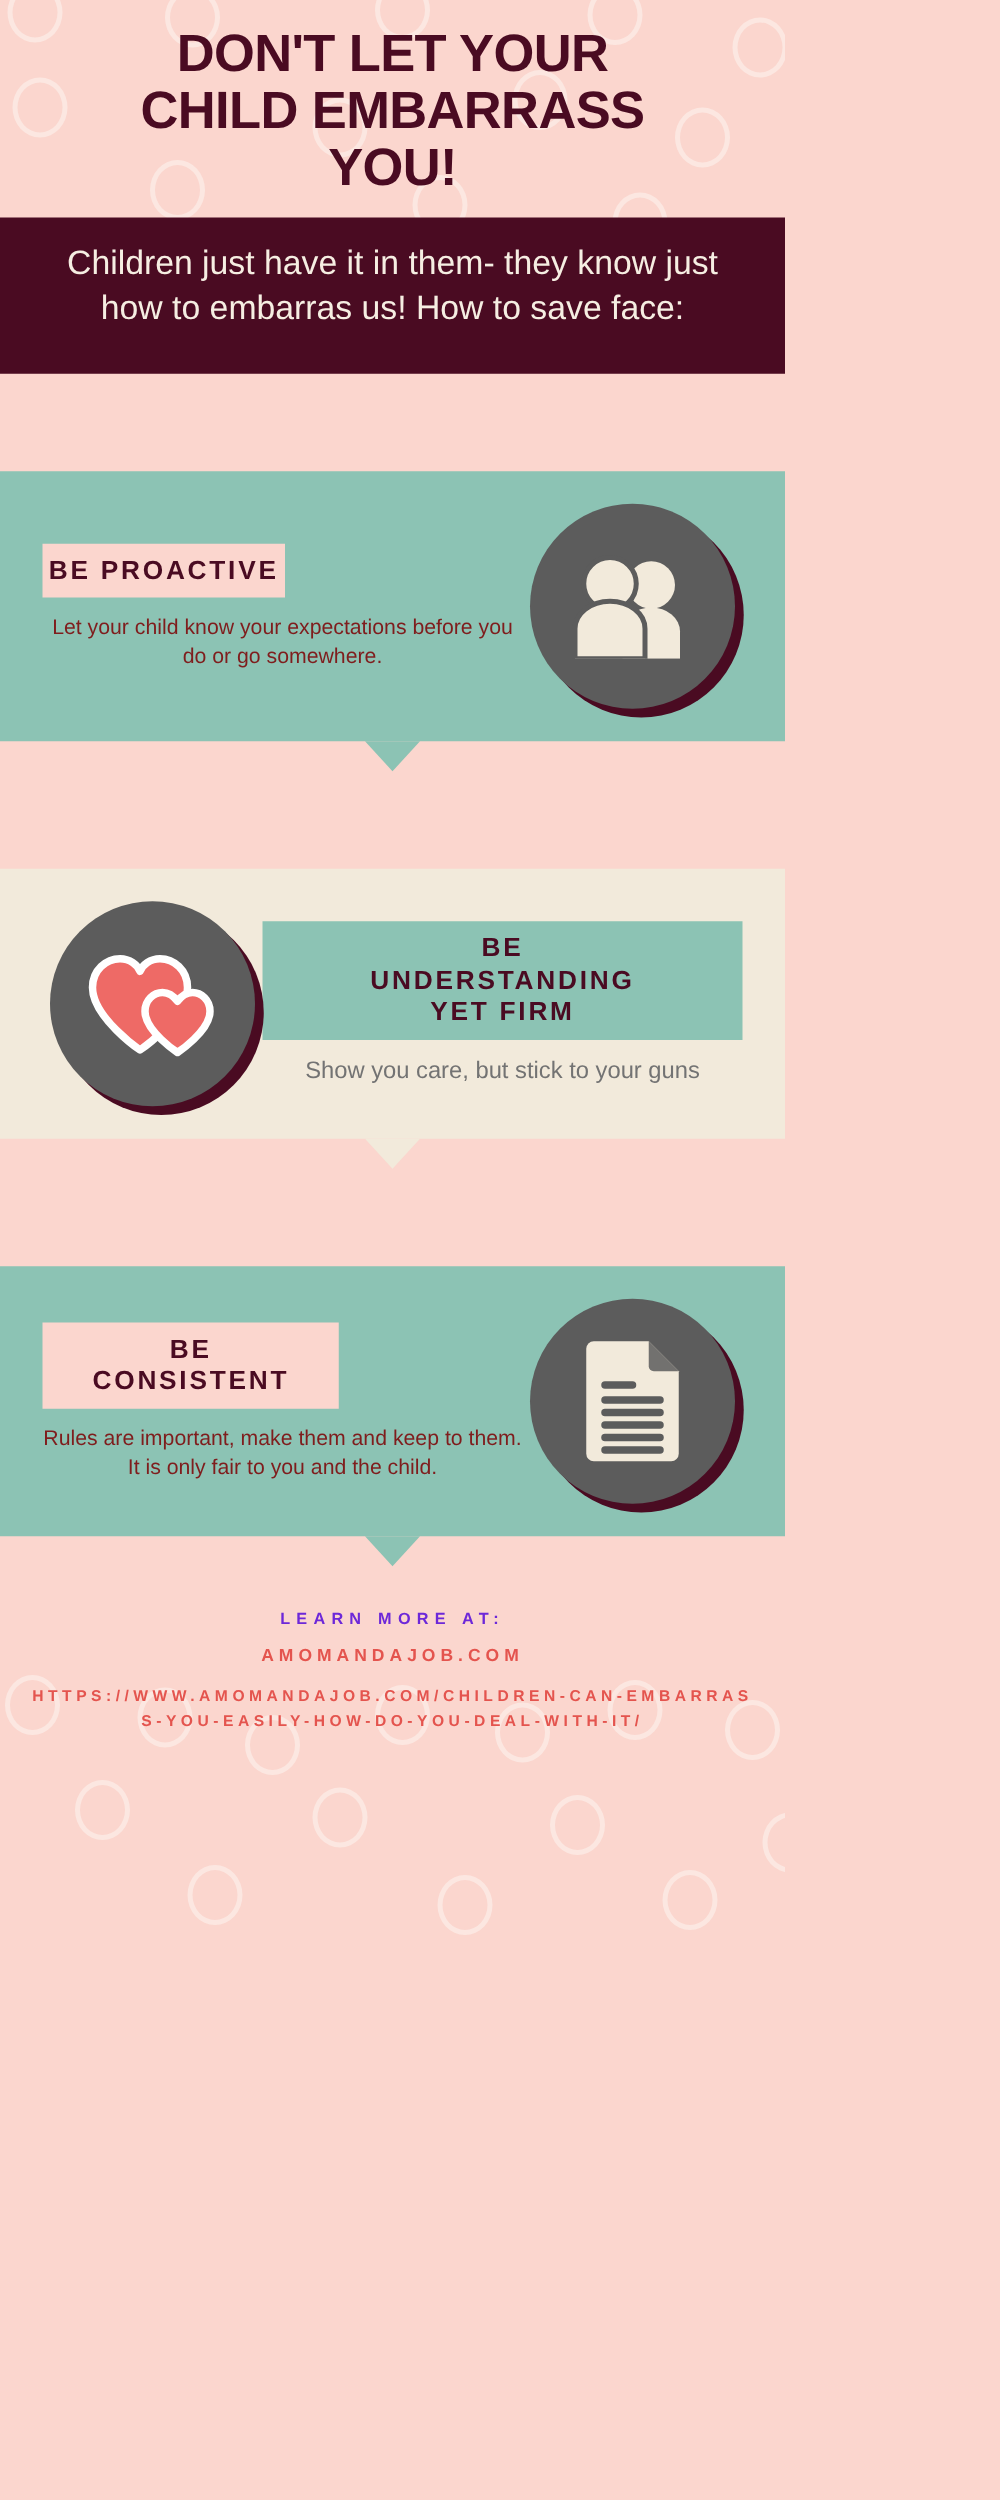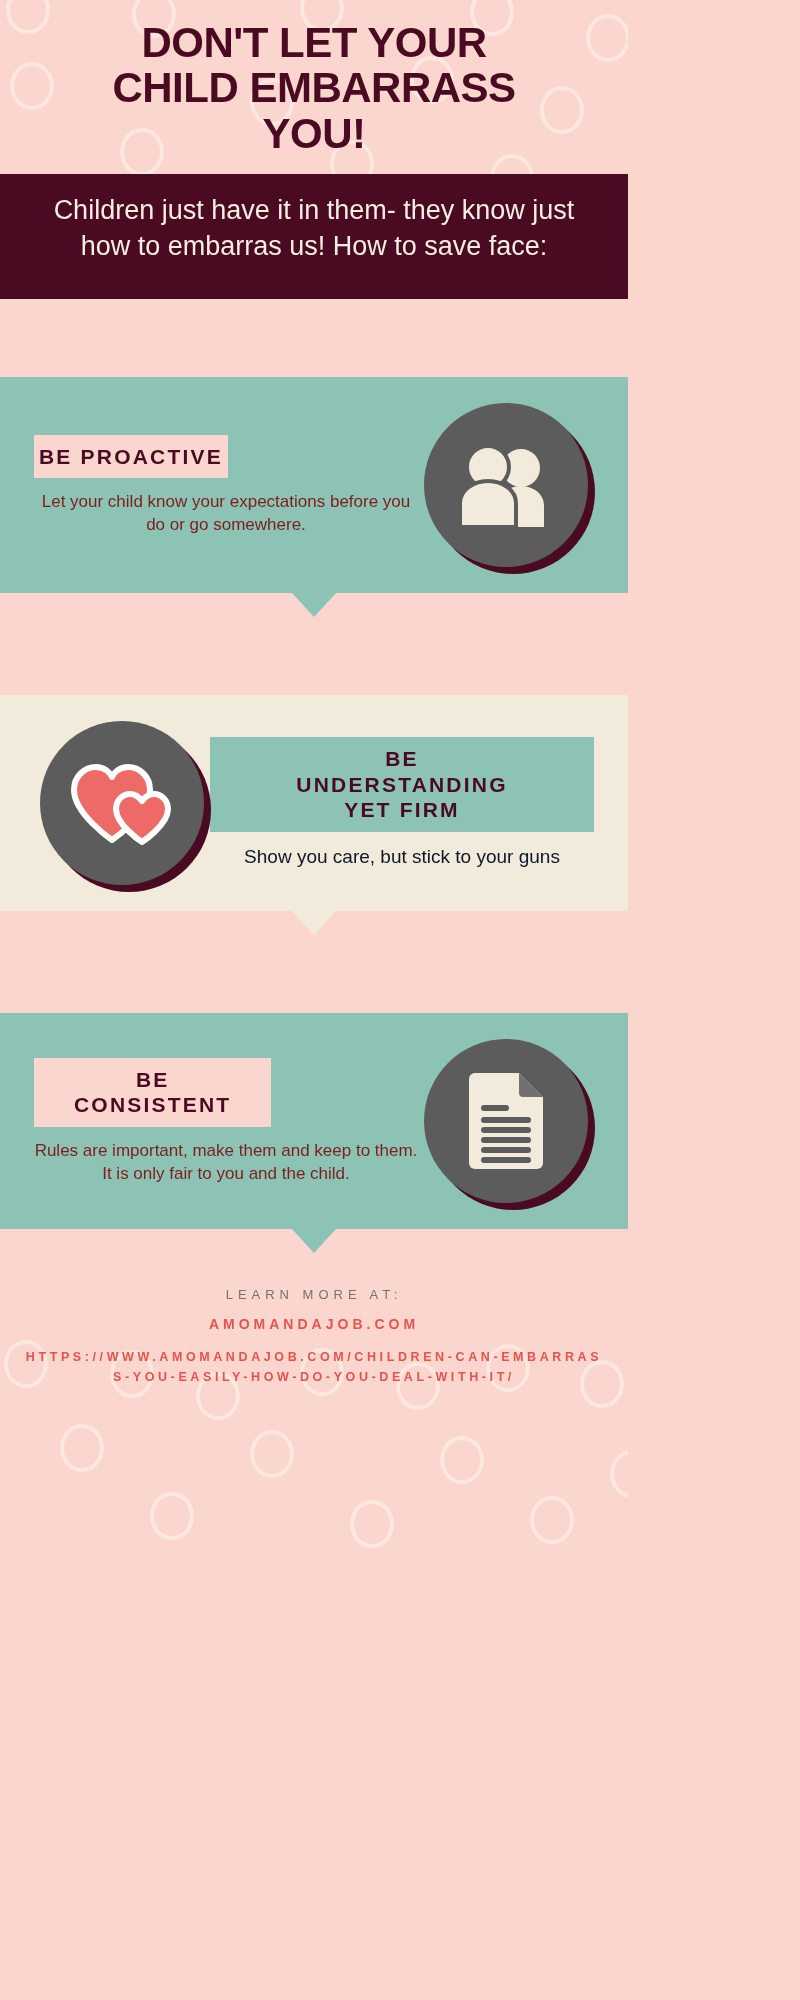--- a/index.html
+++ b/index.html
@@ -96,21 +96,21 @@
   .label.pink{background:#FBD6CE;}
   .label.tealbg{background:#8CC3B4;}
 
   .body-text{
     margin:12px 0 0 0;
     font-size:17px;
     line-height:1.36;
     text-align:center;
   }
   .body-text.cream-fg{color:#7f1d1d;}
-  .body-text.dark-fg{color:#0f172a;}
+  .body-text.dark-fg{color:#737373;}
 
   .icon-wrap{
     position:relative;
     width:164px;height:164px;
     flex:0 0 164px;
     margin:0 6px;
   }
   .icon-shadow{
     position:absolute;
     left:7px;top:7px;
@@ -140,23 +140,23 @@
   
   .footer{
     position:relative;
     z-index:2;
     text-align:center;
     padding:34px 24px 26px 24px;
   }
   .footer .learn{
     margin:0 0 14px 0;
     font-size:13px;
-    font-weight:normal;
+    font-weight:bold;
     letter-spacing:5px;
-    color:#737373;
+    color:#6d28d9;
   }
   .footer .site{
     margin:0 0 16px 0;
     font-size:14px;
     font-weight:bold;
     letter-spacing:4px;
     color:#E4544E;
   }
   .footer .url{
     margin:0;

